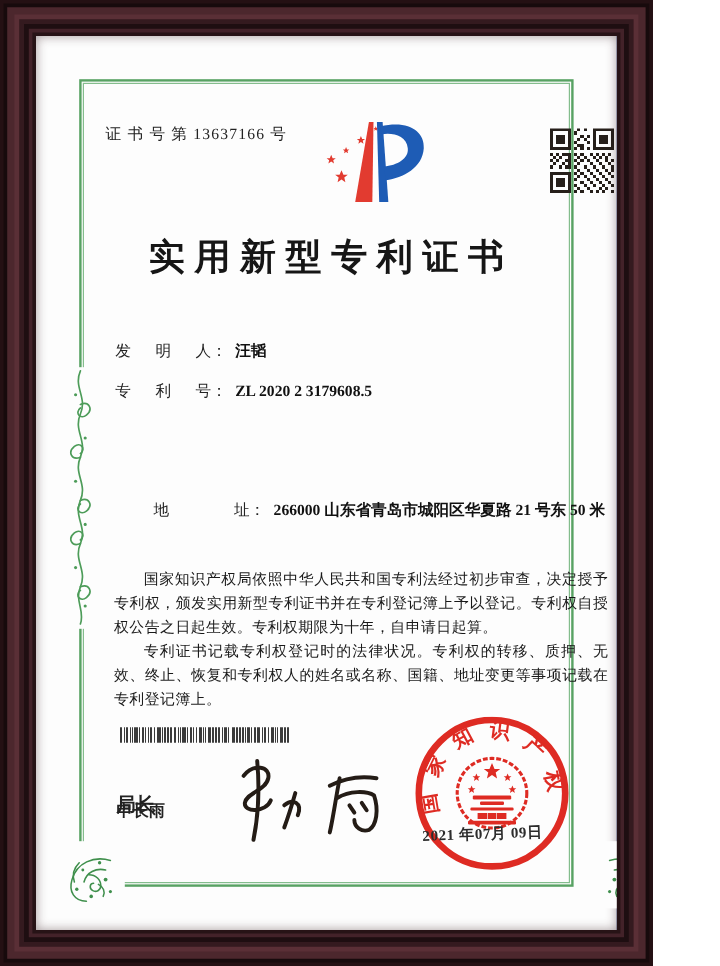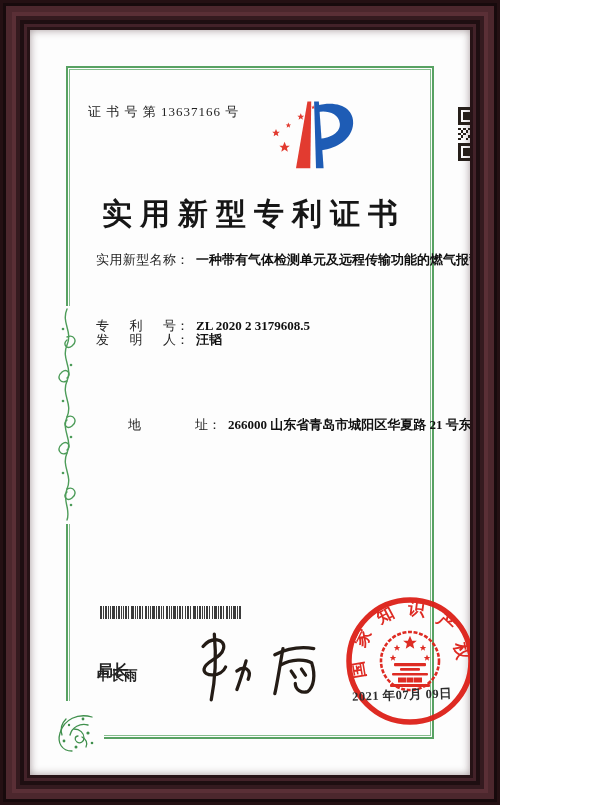--- a/index.html
+++ b/index.html
@@ -1,16 +1,16 @@
 <!DOCTYPE html>
 <html><head>
 <meta charset="utf-8">
 <style>
   html,body{margin:0;padding:0;background:#fff;}
-  .stage{position:relative;width:500px;height:805px;background:#3b82f6;overflow:hidden;
+  .stage{position:relative;width:544px;height:805px;background:#3b82f6;overflow:hidden;
          font-family:"Liberation Serif","DejaVu Serif",serif;color:#1c1c1c;}
   
   .frame{position:absolute;inset:0;pointer-events:none;z-index:40;
     box-shadow:
       inset 0 0 0 3px #241013,
       inset 0 0 0 6px #170a0c,
       inset 0 0 0 12px #4c272d,
       inset 0 0 0 16px #5a2f36,
       inset 0 0 0 20px #341a1f,
       inset 0 0 0 24px #1e0e11,
@@ -170,33 +170,34 @@
                M8 16h1v1H8z M12 16h1v1h-1z M15 16h1v1h-1z M18 16h1v1h-1z
                M10 17h1v1h-1z M13 17h1v1h-1z M16 17h1v1h-1z M19 17h1v1h-1z
                M8 18h1v1H8z M11 18h1v1h-1z M14 18h1v1h-1z M17 18h1v1h-1z M20 18h1v1h-1z
                M9 19h1v1H9z M12 19h1v1h-1z M16 19h1v1h-1z M18 19h1v1h-1z
                M8 20h1v1H8z M10 20h1v1h-1z M13 20h1v1h-1z M15 20h1v1h-1z M17 20h1v1h-1z M20 20h1v1h-1z"></path>
     </g>
   </svg>
 
   <div class="abs title">实用新型专利证书</div>
 
-  <div class="abs frow" style="top:251px;">
-    <span class="flabel">实用新型名称</span><span class="fcolon">：</span><span class="fvalue">一种带有气体检测单元及远程传输功能的燃气报警器</span>
-  </div>
-  <div class="abs frow" style="top:284px;margin-top:47px;">
+  <div class="abs frow" style="top:284px;">
     <span class="flabel">发明人</span><span class="fcolon">：</span><span class="fvalue">汪韬</span>
   </div>
   <div class="abs frow" style="top:317px;">
     <span class="flabel">专利号</span><span class="fcolon">：</span><span class="fvalue">ZL 2020 2 3179608.5</span>
   </div>
   <div class="abs frow" style="top:416px;margin-left:32px;">
     <span class="flabel">地址</span><span class="fcolon">：</span><span class="fvalue">266000 山东省青岛市城阳区华夏路 21 号东 50 米</span>
   </div>
 
+  <div class="abs legal">
+    <p>国家知识产权局依照中华人民共和国专利法经过初步审查，决定授予专利权，颁发实用新型专利证书并在专利登记簿上予以登记。专利权自授权公告之日起生效。专利权期限为十年，自申请日起算。</p>
+    <p>专利证书记载专利权登记时的法律状况。专利权的转移、质押、无效、终止、恢复和专利权人的姓名或名称、国籍、地址变更等事项记载在专利登记簿上。</p>
+  </div>
 
   <svg class="abs" style="left:100px;top:606px;" width="142" height="13" viewBox="0 0 142 13" shape-rendering="crispEdges">
     <path fill="#3b3b3b" d="M0 0h2v13H0z M3 0h1v13H3z M5 0h2v13H5z M8 0h1v13H8z M10 0h1v13h-1z M12 0h3v13h-3z M16 0h1v13h-1z M18 0h2v13h-2z M21 0h1v13h-1z M23 0h1v13h-1z M25 0h2v13h-2z M28 0h1v13h-1z M31 0h3v13h-3z M35 0h1v13h-1z M37 0h1v13h-1z M39 0h2v13h-2z M42 0h1v13h-1z M45 0h2v13h-2z M48 0h1v13h-1z M50 0h1v13h-1z M52 0h3v13h-3z M56 0h1v13h-1z M58 0h2v13h-2z M61 0h1v13h-1z M63 0h1v13h-1z M66 0h2v13h-2z M69 0h1v13h-1z M71 0h1v13h-1z M73 0h3v13h-3z M77 0h1v13h-1z M79 0h2v13h-2z M82 0h1v13h-1z M85 0h1v13h-1z M87 0h2v13h-2z M90 0h1v13h-1z M93 0h3v13h-3z M97 0h1v13h-1z M99 0h2v13h-2z M102 0h1v13h-1z M104 0h1v13h-1z M106 0h2v13h-2z M109 0h1v13h-1z M112 0h1v13h-1z M114 0h3v13h-3z M118 0h1v13h-1z M120 0h2v13h-2z M123 0h1v13h-1z M126 0h2v13h-2z M129 0h1v13h-1z M131 0h1v13h-1z M133 0h3v13h-3z M137 0h1v13h-1z M139 0h2v13h-2z"></path>
   </svg>
 
   <div class="abs director-title">局长</div>
   <div class="abs director-name">申长雨</div>
 
   <svg class="abs" style="left:180px;top:626px;" width="165" height="82" viewBox="0 0 160 80">
     <g stroke="#241c16" stroke-width="3.2" fill="none" stroke-linecap="round" stroke-linejoin="round">

